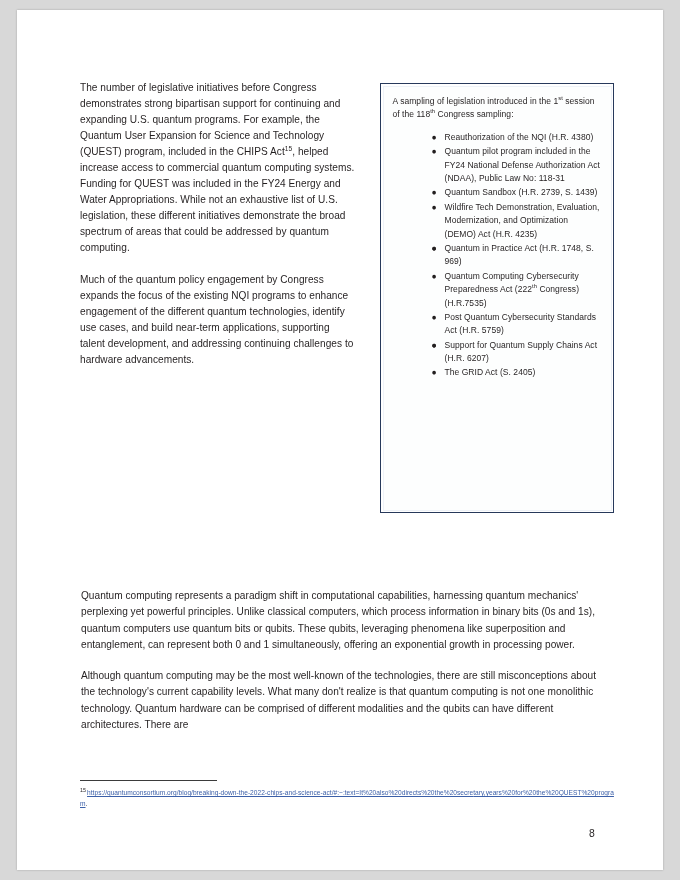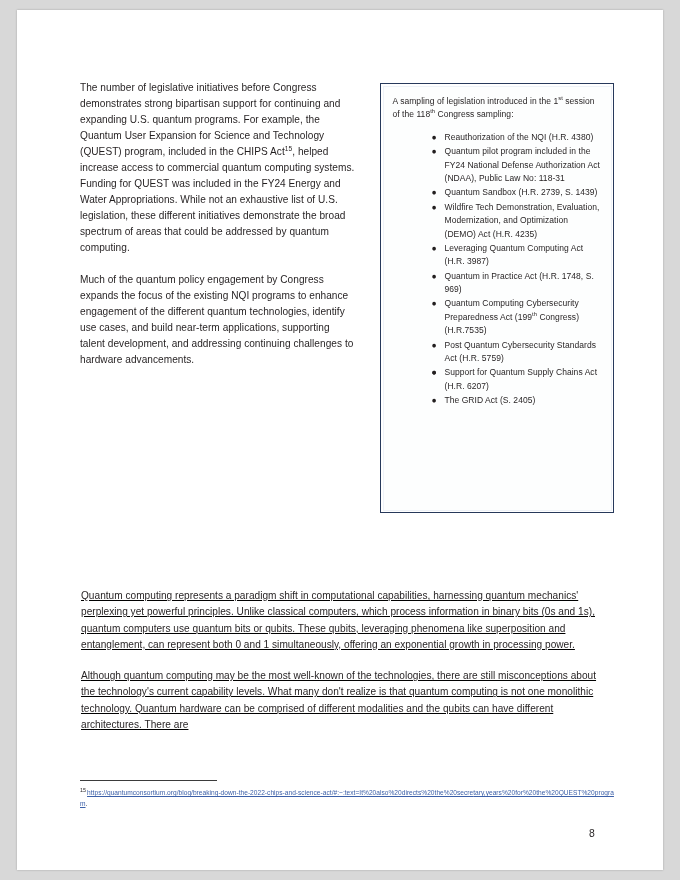--- a/index.html
+++ b/index.html
@@ -117,21 +117,20 @@
     color: #2c6cb0;
     letter-spacing: -0.1px;
   }
 
   
   .body-col {
     position: absolute;
     left: 64px;
     top: 578px;
     width: 517px;
-    text-decoration: underline;
   }
   .body-para {
     font-size: 10.1px;
     line-height: 16.25px;
     color: #231f20;
     margin: 0 0 15px 0;
     letter-spacing: 0.02px;
   }
 
   
@@ -193,23 +192,23 @@
 
   <div id="legis-box">
     <div id="legis-box-inner">
       <p class="box-head"><span>A sampling of legislation introduced in the 1</span><sup>st</sup><span> session of the 118</span><sup>th</sup><span> Congress sampling:</span></p>
 
       <ul class="legis-list">
         <li><span class="bullet">●</span><span>Reauthorization of the NQI (H.R. 4380)</span></li>
         <li><span class="bullet">●</span><span>Quantum pilot program included in the FY24 National Defense Authorization Act (NDAA), Public Law No: 118-31</span></li>
         <li><span class="bullet">●</span><span>Quantum Sandbox (H.R. 2739, S. 1439)</span></li>
         <li><span class="bullet">●</span><span>Wildfire Tech Demonstration, Evaluation, Modernization, and Optimization (DEMO) Act (H.R. 4235)</span></li>
-        <li><span class="bullet">●</span><span>Leveraging Quantum Computing Act (H.R. 3987)</span></li>
+        <li><span class="bullet">●</span></li>
         <li><span class="bullet">●</span><span>Quantum in Practice Act (H.R. 1748, S. 969)</span></li>
-        <li><span class="bullet">●</span><span>Quantum Computing Cybersecurity Preparedness Act (199</span><sup>th</sup><span> Congress) (H.R.7535)</span></li>
+        <li><span class="bullet">●</span><span>Quantum Computing Cybersecurity Preparedness Act (222</span><sup>th</sup><span> Congress) (H.R.7535)</span></li>
         <li><span class="bullet">●</span><span>Post Quantum Cybersecurity Standards Act (H.R. 5759)</span></li>
         <li><span class="bullet">●</span></li>
         <li><span class="bullet">●</span><span>Support for Quantum Supply Chains Act (H.R. 6207)</span></li>
         <li><span class="bullet">●</span><span>The GRID Act (S. 2405)</span></li>
       </ul>
     </div>
   </div>
 
 
   <div class="body-col">

